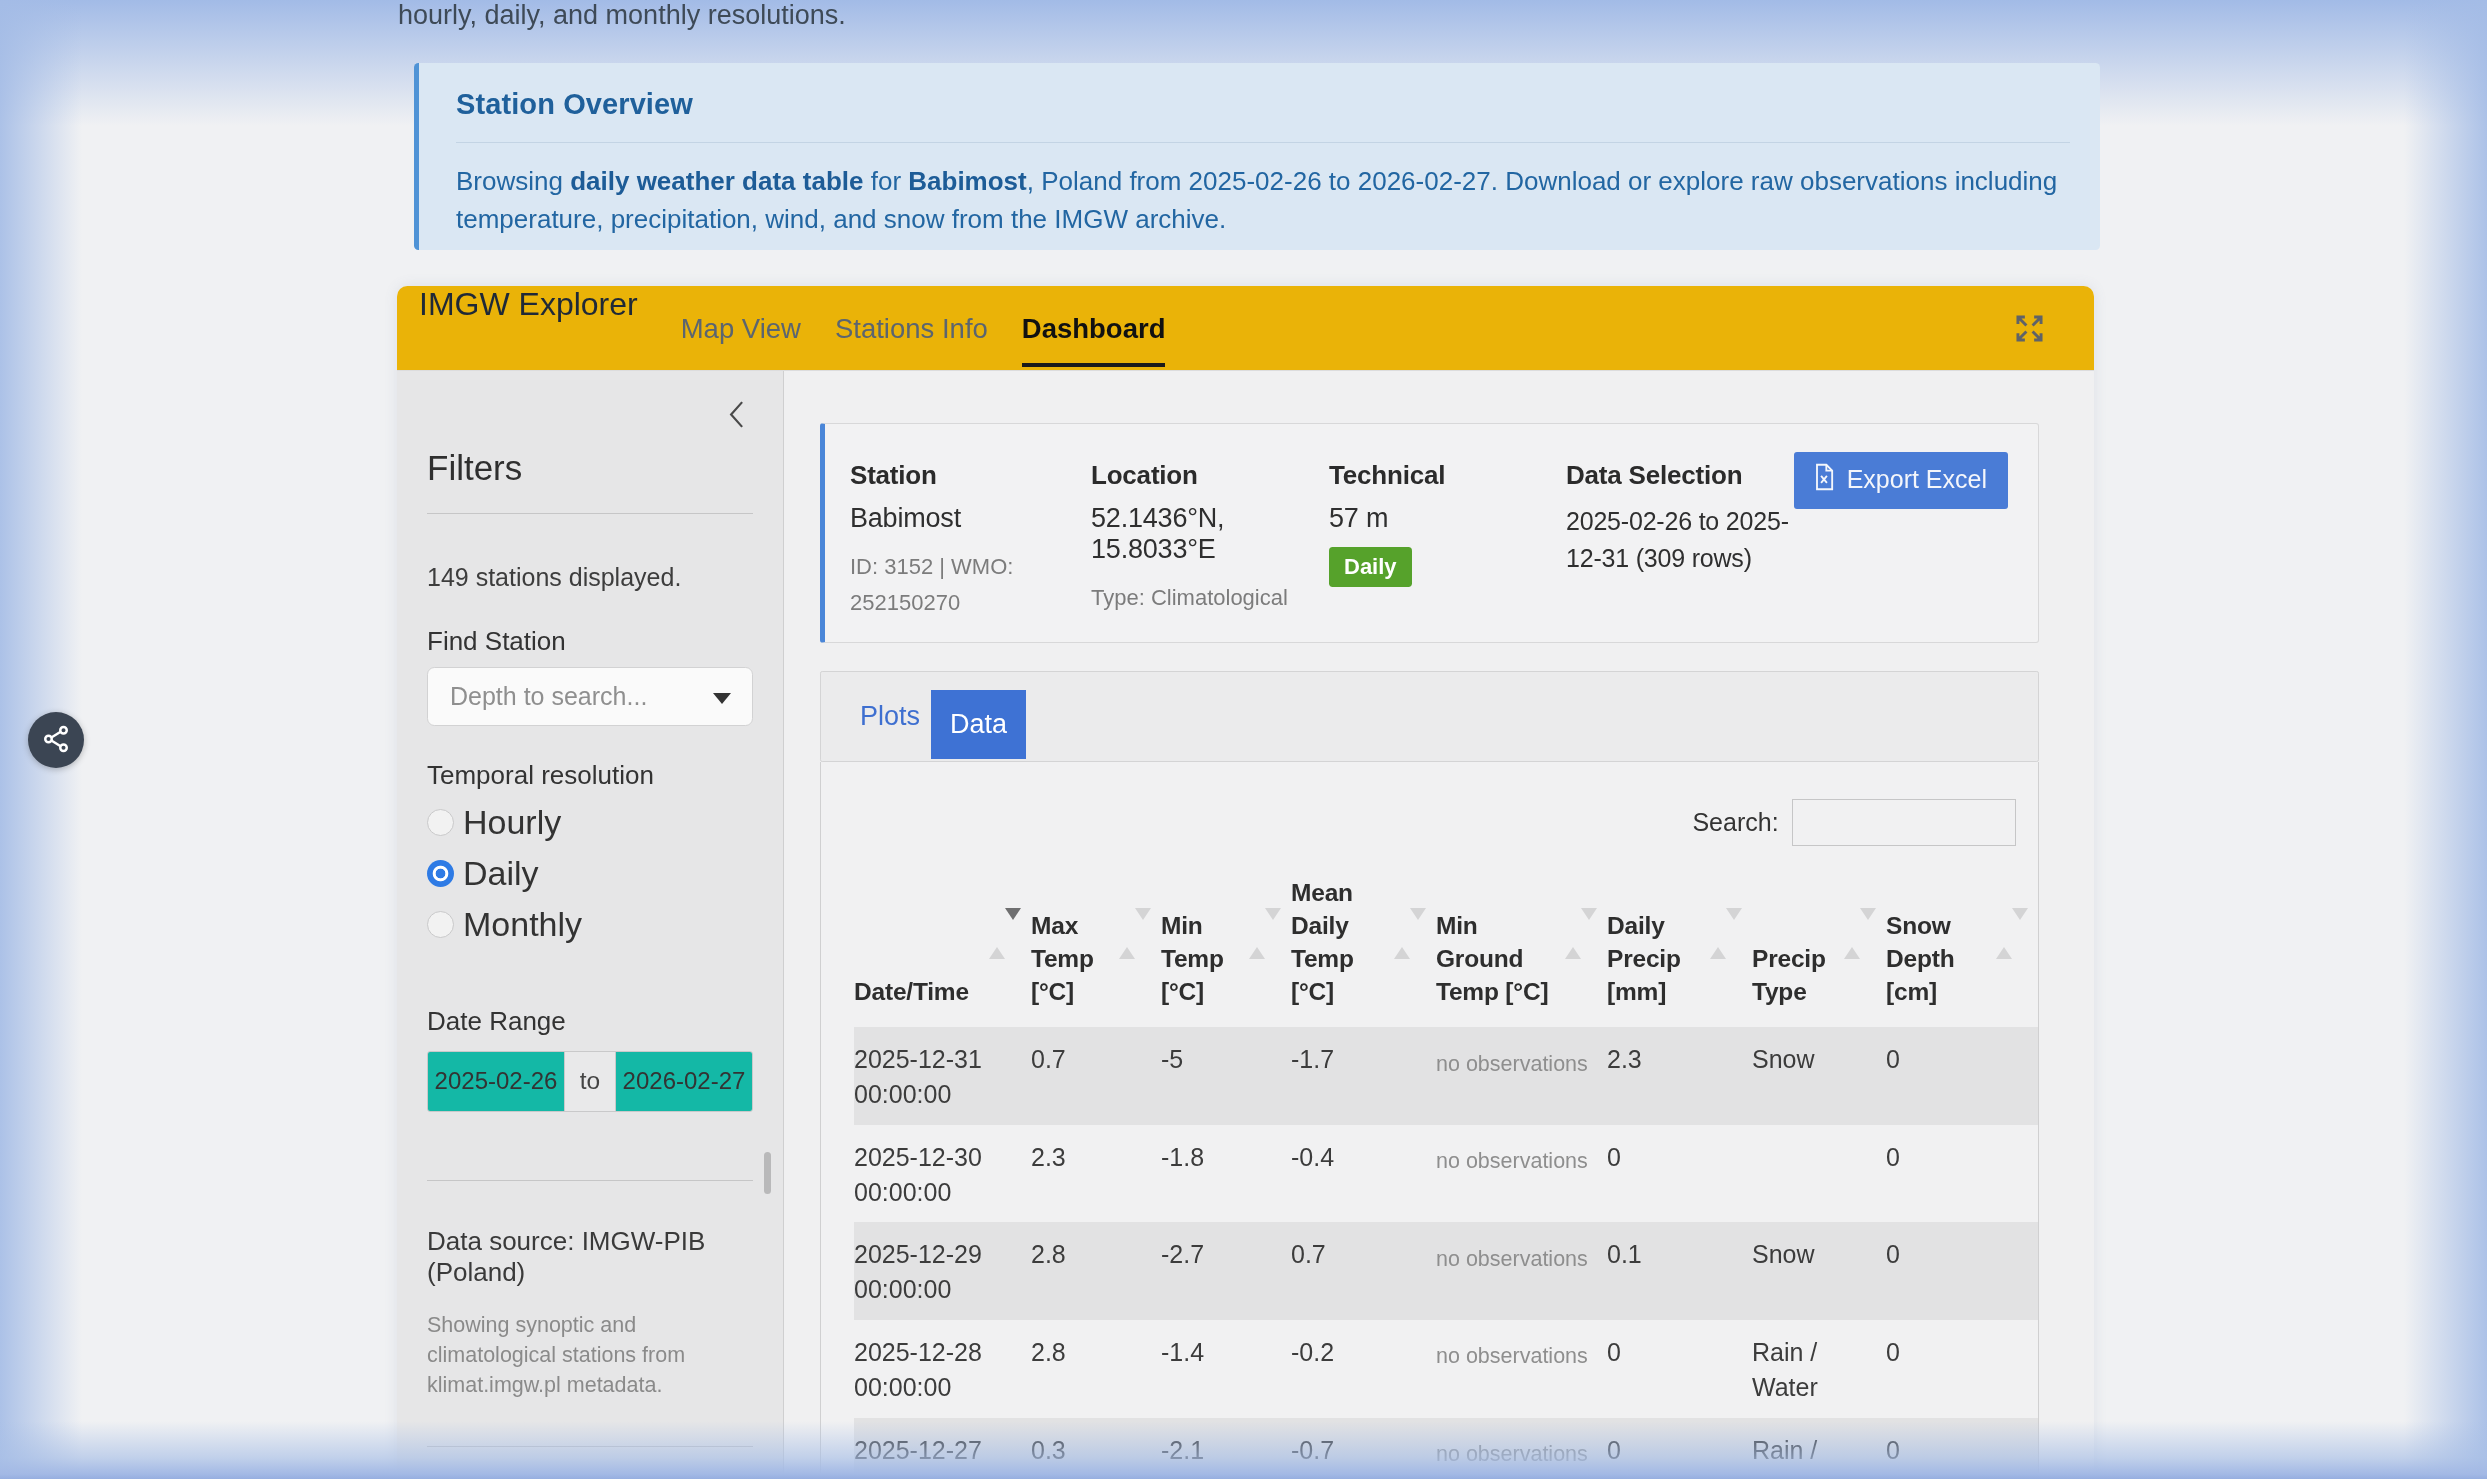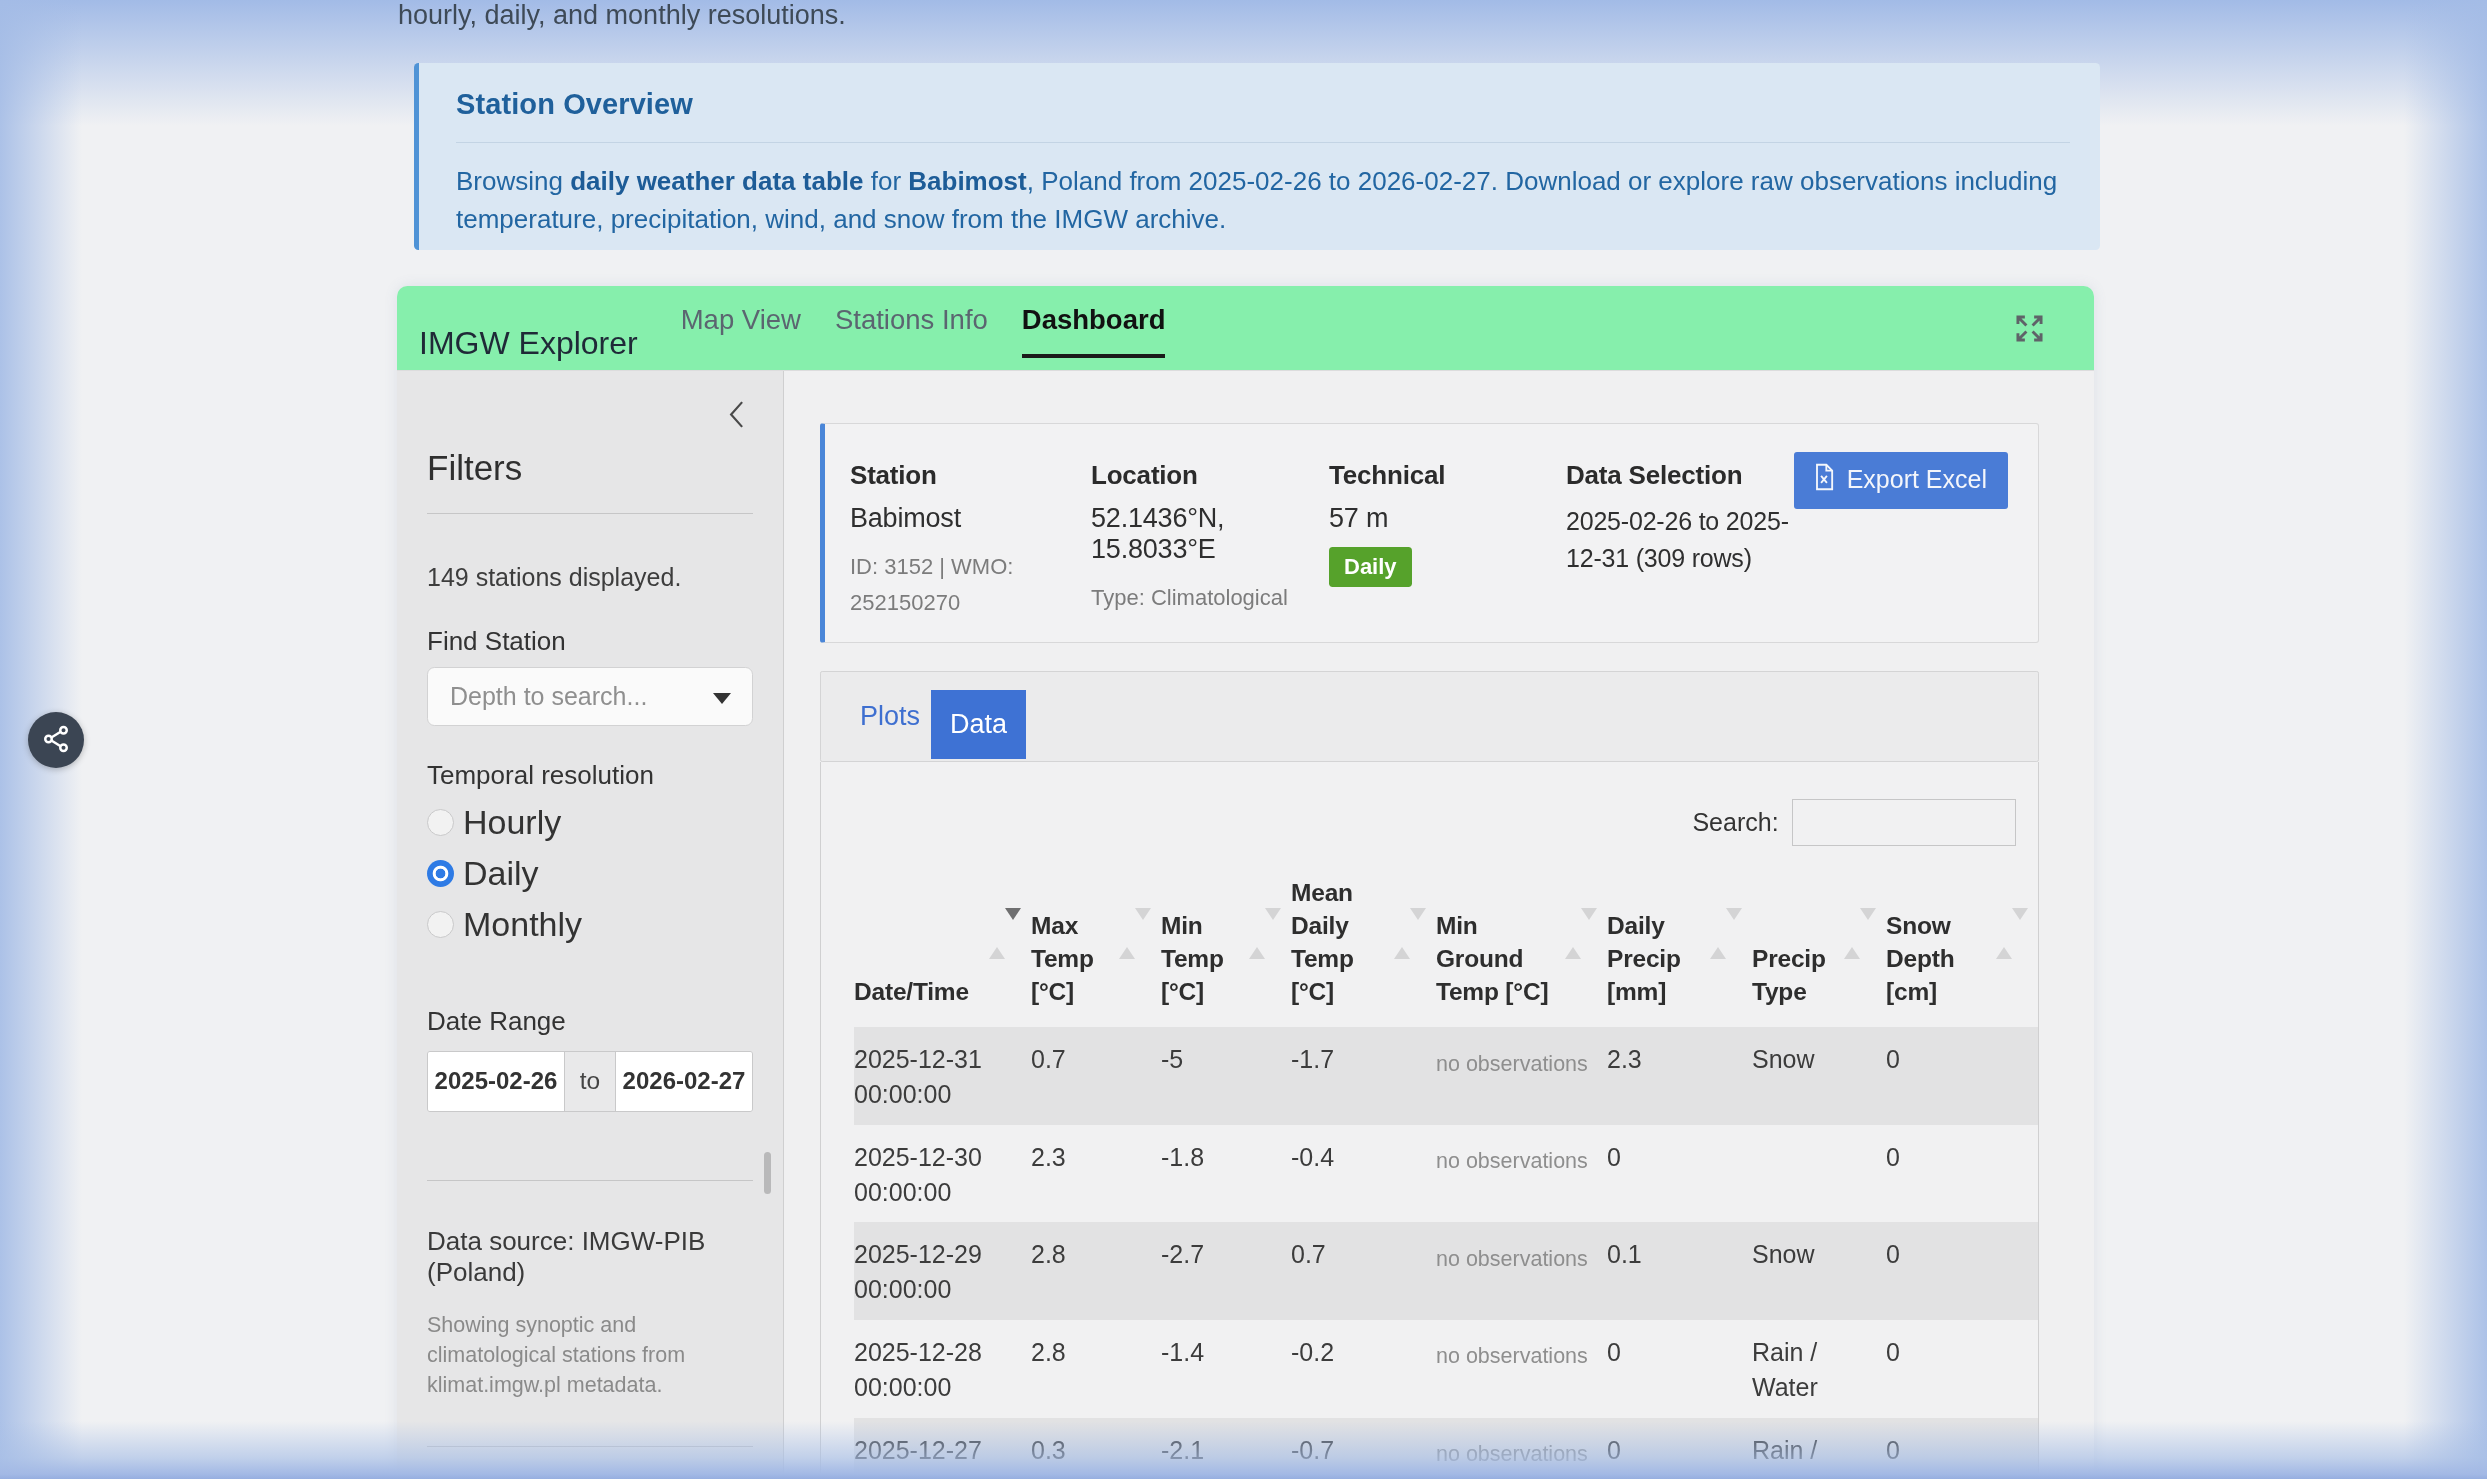--- a/index.html
+++ b/index.html
@@ -28,22 +28,22 @@
   
   .share-fab { position:absolute; left:27.5px; top:712px; width:56px; height:56px; border-radius:50%;
     background:#3b4553; display:flex; align-items:center; justify-content:center; cursor:pointer;
     box-shadow:0 1.5px 6px rgba(0,0,0,0.25); z-index:5; }
 
   
   .app { position:absolute; left:397px; top:286px; width:1697px; height:1193px;
     background:#ededee; border-radius:10.4px 10.4px 0 0; overflow:hidden;
     box-shadow:0 0 13.4px rgba(90,110,150,0.12); }
 
-  .navbar { height:85px; background:#86efac; border-bottom:0.7px solid #dcdcdd;
-    display:flex; align-items:flex-end; padding:0 45px 8px 22px; position:relative; }
+  .navbar { height:85px; background:#eab308; border-bottom:0.7px solid #dcdcdd;
+    display:flex; align-items:flex-start; padding:0 45px 8px 22px; position:relative; }
   .brand { font-size:32px; color:#1f2937; margin-right:43px; }
   .nav-tab { font-size:27.5px; color:#5b6570; margin-right:34px; position:relative; height:85px;
     display:flex; align-items:center; cursor:pointer; }
   .nav-tab.active { color:#111; font-weight:bold; }
   .nav-tab.active::after { content:""; position:absolute; left:0; right:0; bottom:4.5px; height:3.7px; background:#1a1a1a; }
   .fullscreen { position:absolute; right:46px; top:24px; width:37px; height:37px; cursor:pointer; }
 
   .content-row { display:flex; height:1108px; }
 
   
@@ -59,22 +59,22 @@
   .sb-select .ph { font-size:25px; color:#8f8f8f; }
   .sb-select .caret { position:absolute; right:21px; top:24.5px; width:0; height:0;
     border-left:9px solid transparent; border-right:9px solid transparent; border-top:11px solid #333; }
   .radio-row { display:flex; align-items:center; margin-top:12px; cursor:pointer; }
   .radio-row:first-of-type { margin-top:16.3px; }
   .radio { width:27px; height:27px; border-radius:50%; background:#f2f2f2; border:0.7px solid #c9c9ca; flex:none; }
   .radio.checked { border:none;
     background:radial-gradient(circle at center, #2e7be5 0 4.5px, #ffffff 5.2px 7.4px, #2e7be5 8.2px 100%); }
   .radio-label { font-size:34px; color:#333; margin-left:9px; }
   .date-group { display:flex; margin-top:13.4px; height:61px; border:0.7px solid #c9c9ca; border-radius:3px; overflow:hidden; }
-  .date-input { background:#ffffff; flex:1; display:flex; align-items:center; justify-content:center;
-    font-size:24px; color:#333; cursor:text;font-weight:bold; }
+  .date-input { background:#14b8a6; flex:1; display:flex; align-items:center; justify-content:center;
+    font-size:24px; color:#333; cursor:text; }
   .date-sep { width:52px; background:#e9e9ea; border-left:0.7px solid #c9c9ca; border-right:0.7px solid #c9c9ca;
     display:flex; align-items:center; justify-content:center; font-size:24.5px; color:#444; }
   .sb-rule2 { border-top:0.7px solid #c6c6c7; margin-top:68px; }
   .sb-scrollthumb { position:absolute; right:12px; top:781px; width:7.4px; height:42px; background:#b9b9ba; border-radius:3.7px; cursor:grab; }
   .sb-source { font-size:26px; color:#3a3a3a; margin-top:45px; }
   .sb-note { font-size:21.5px; color:#8a8a8a; line-height:30px; margin-top:22px; }
   .sb-rule3 { border-top:0.7px solid #c6c6c7; margin-top:46px; }
   .sb-tip { font-size:23px; color:#4a4a4a; line-height:33px; margin-top:49px; }
 
   

